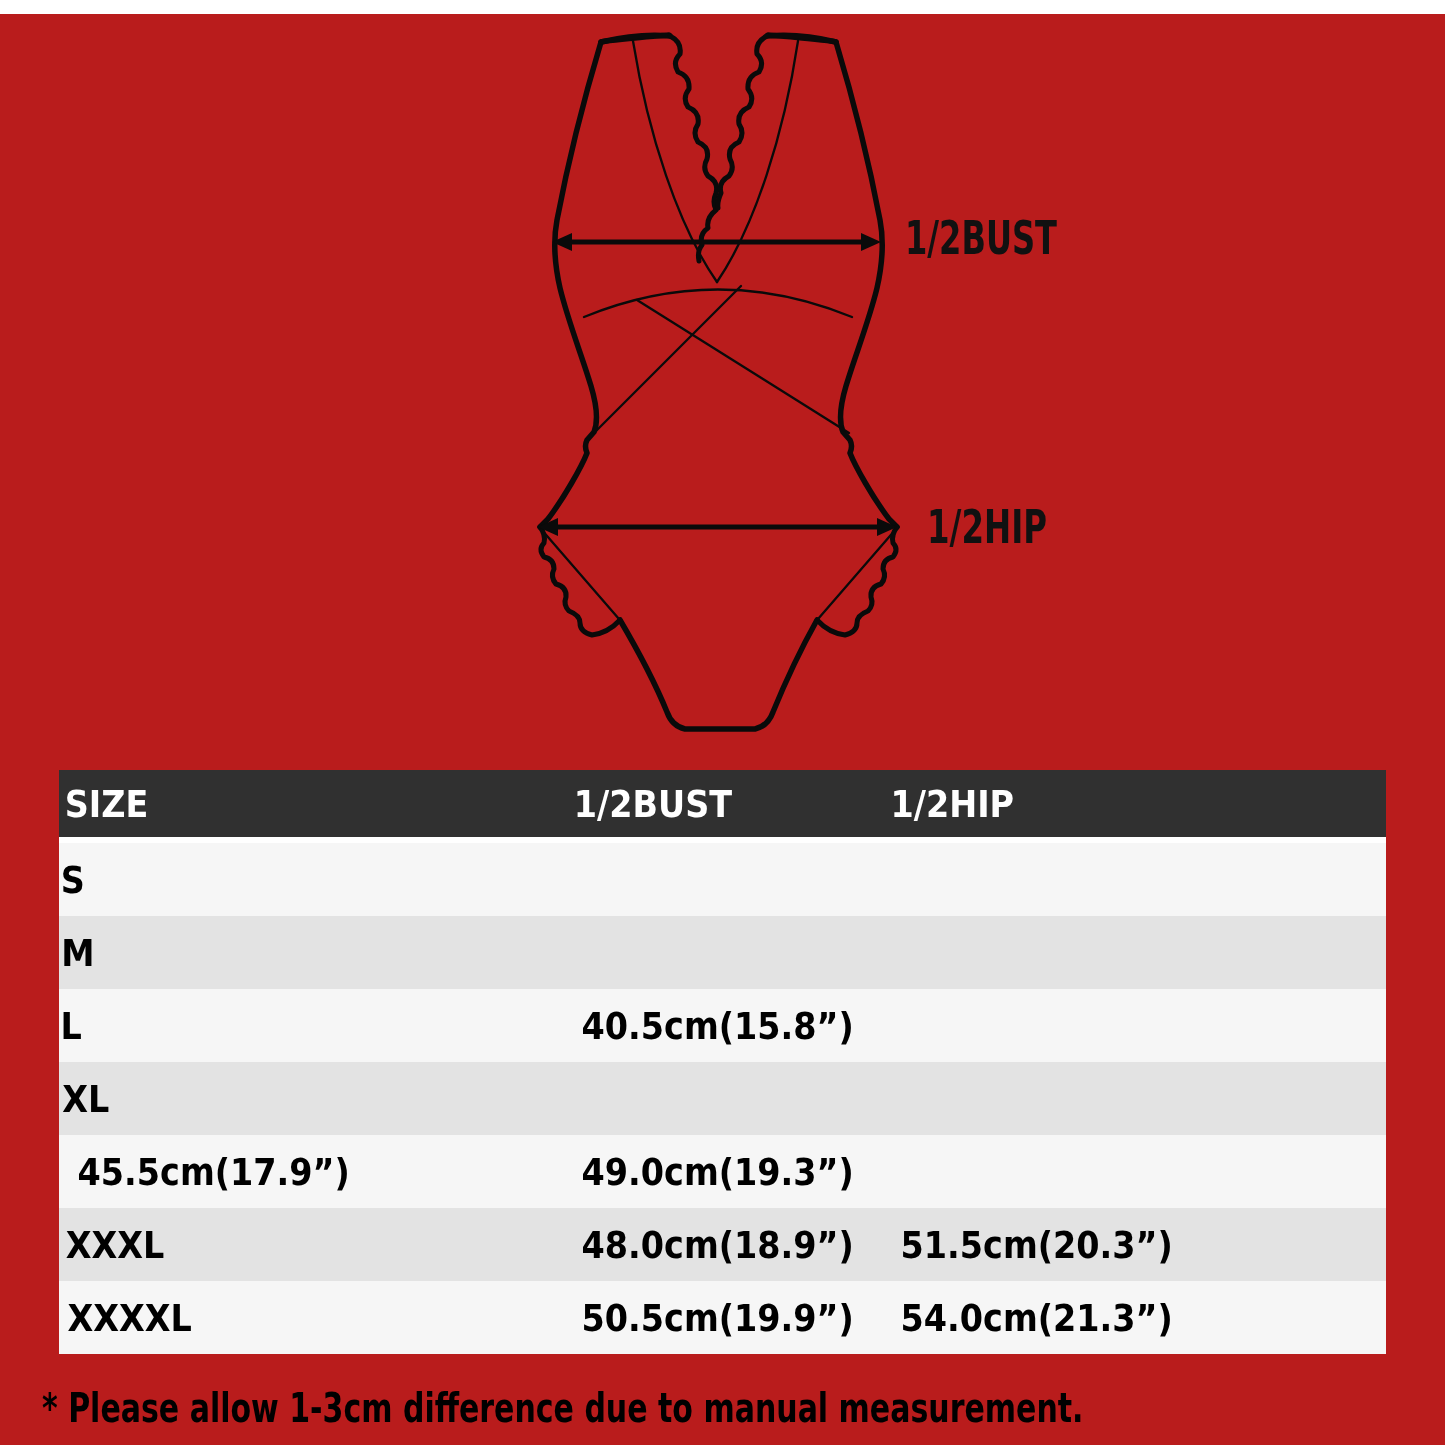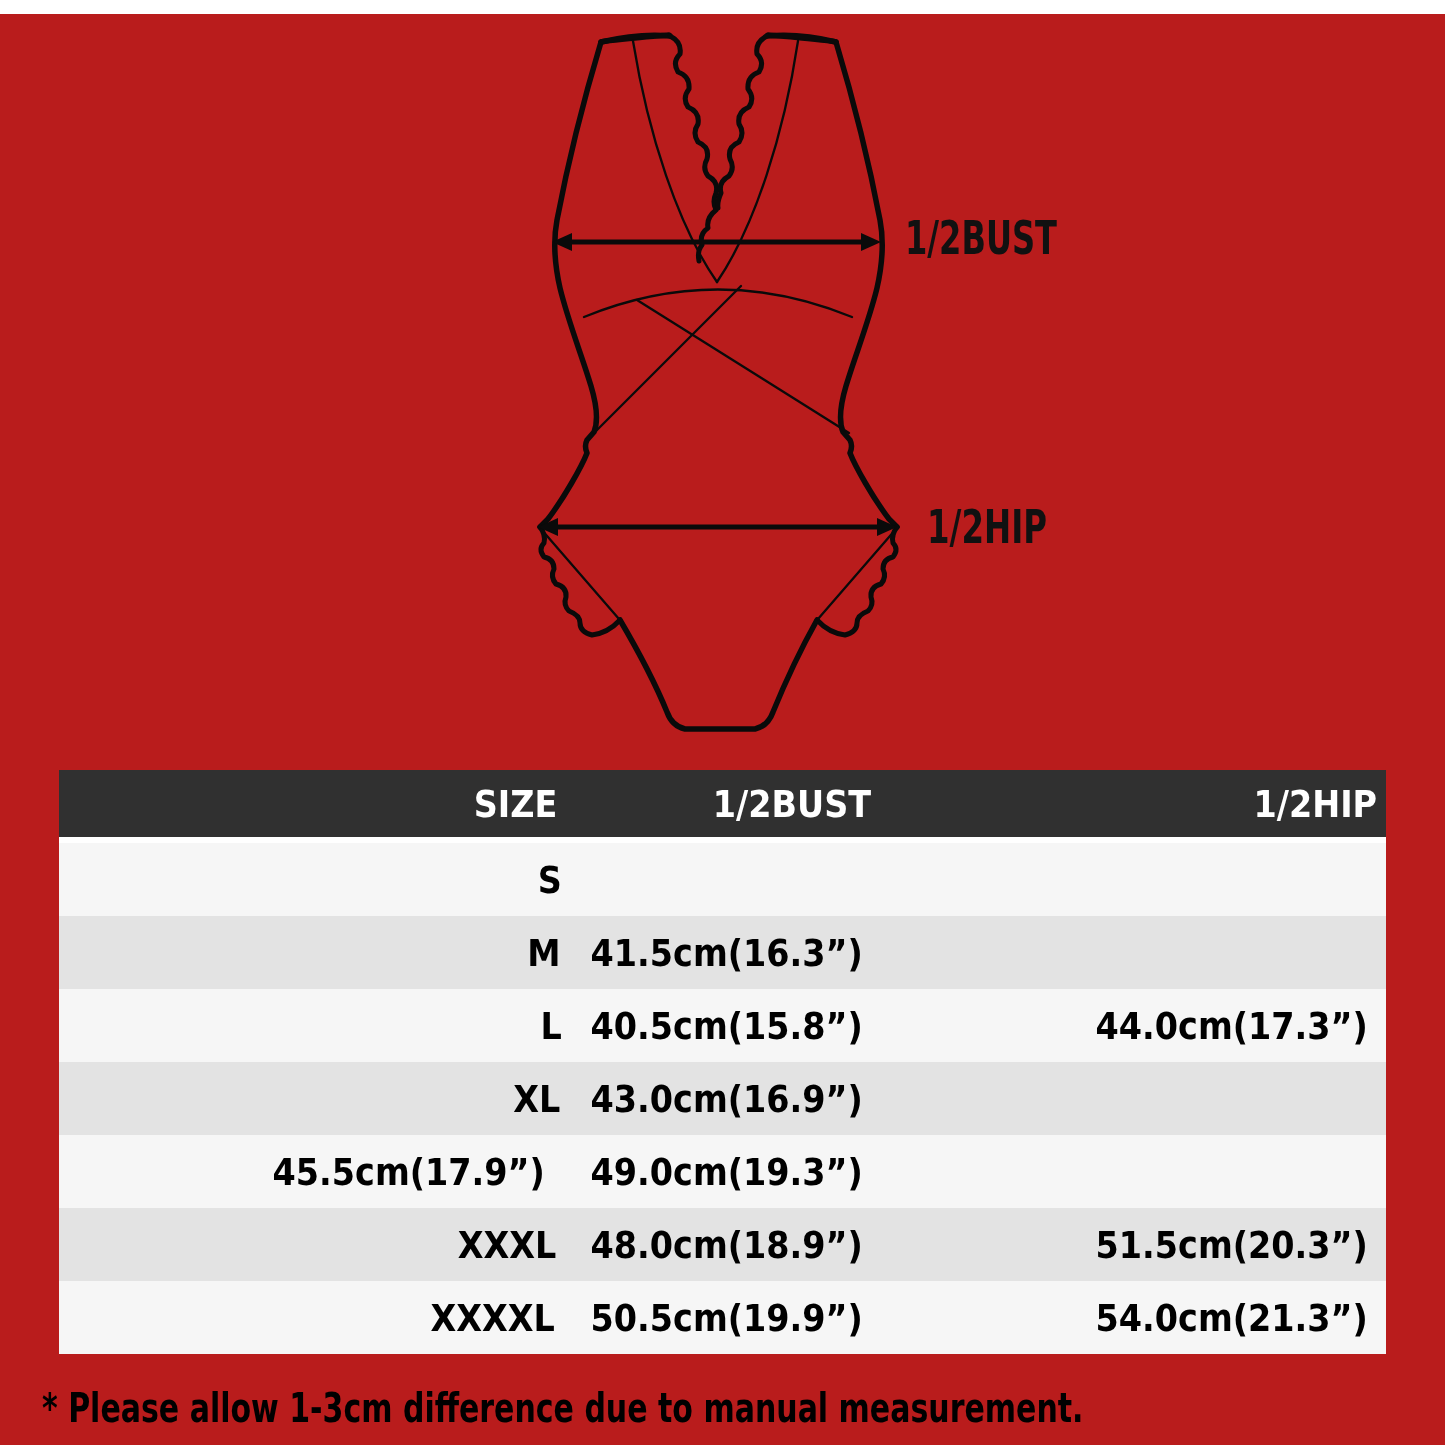--- a/index.html
+++ b/index.html
@@ -21,21 +21,21 @@
   .arrow-line{fill:none;stroke:var(--ink);stroke-width:5;}
   .arrow-head{fill:var(--ink);stroke:none;}
   .svg-label{font-family:"DejaVu Sans","Liberation Sans",sans-serif;font-weight:bold;fill:#111111;font-size:46px;}
 
   .size-table{position:absolute;left:59px;top:756px;width:1327px;}
   .trow,.thead{display:grid;grid-template-columns:38% 24% 38%;}
   .thead{height:67px;background:var(--header-bg);color:var(--header-text);border-bottom:6px solid #ffffff;}
   .trow{height:73px;}
   .trow.light{background:var(--row-light);}
   .trow.dark{background:var(--row-dark);}
-  .th,.td{display:flex;align-items:center;justify-content:flex-end;font-weight:bold;font-size:38px;line-height:1;}
+  .th,.td{display:flex;align-items:center;justify-content:flex-start;font-weight:bold;font-size:38px;line-height:1;}
   .td{color:#000000;}
   .cond{display:inline-block;transform:scaleX(0.88);transform-origin:center center;white-space:nowrap;}
 
   .footnote{position:absolute;left:42px;top:1374px;font-weight:bold;font-size:40px;line-height:1;color:#000000;}
   .footnote .cond{transform:scaleX(0.75);transform-origin:left center;}
 </style>
 </head>
 <body>
 
 <div class="stage">
@@ -96,41 +96,32 @@
 
     <div class="trow light">
       <div class="td">
           <span class="cond">S</span>
         </div>
     </div>
     <div class="trow dark">
       <div class="td">
           <span class="cond">M</span>
         </div>
-      <div class="td">
-          <span class="cond">41.5cm(16.3”)</span>
-        </div>
     </div>
     <div class="trow light">
       <div class="td">
           <span class="cond">L</span>
         </div>
       <div class="td">
           <span class="cond">40.5cm(15.8”)</span>
         </div>
-      <div class="td">
-          <span class="cond">44.0cm(17.3”)</span>
-        </div>
     </div>
     <div class="trow dark">
       <div class="td">
           <span class="cond">XL</span>
-        </div>
-      <div class="td">
-          <span class="cond">43.0cm(16.9”)</span>
         </div>
     </div>
     <div class="trow light">
       <div class="td">
           <span class="cond">45.5cm(17.9”)</span>
         </div>
       <div class="td">
           <span class="cond">49.0cm(19.3”)</span>
         </div>
     </div>

